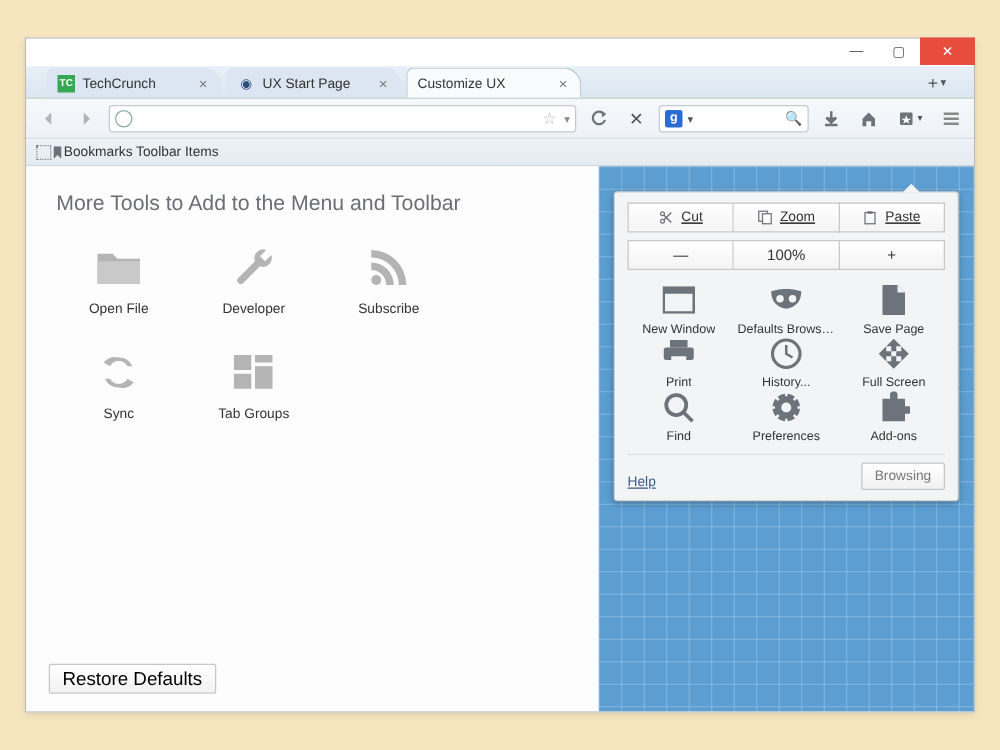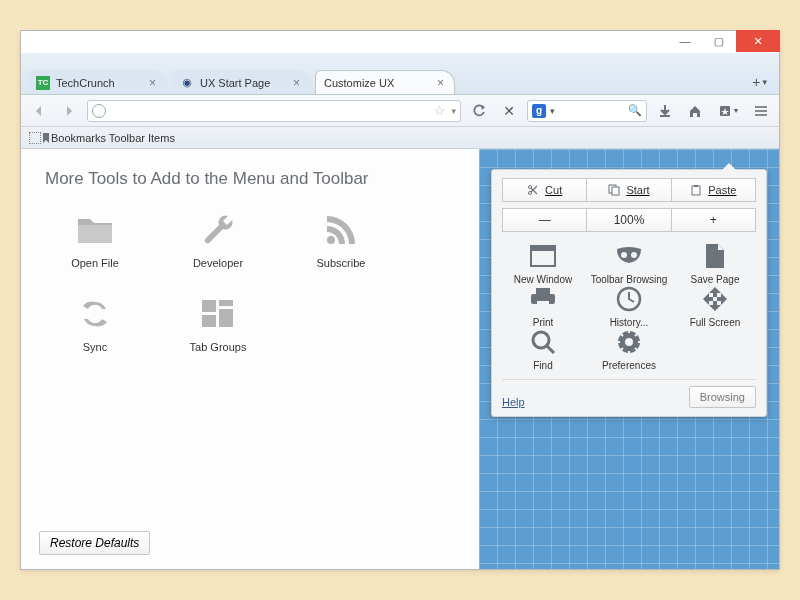--- a/index.html
+++ b/index.html
@@ -3,21 +3,21 @@
 <meta charset="utf-8">
 <style>
   * { box-sizing: border-box; margin: 0; padding: 0; font-family: "Segoe UI", Tahoma, sans-serif; }
   body { width: 800px; height: 600px; background: #f6e6c0; display: flex; align-items: center; justify-content: center; }
   .window { width: 760px; height: 540px; background: #fbfbfb; border: 1px solid #b8b8b8; display: flex; flex-direction: column; position: relative; box-shadow: 0 2px 6px rgba(0,0,0,0.1);}
   
   .titlebar { height: 22px; background: #fff; display: flex; justify-content: flex-end; }
   .tbtn { width: 34px; height: 20px; display:flex; align-items:center; justify-content:center; font-size:11px; color:#555; }
   .tbtn.close { background: #e74c3c; color:#fff; width:44px; height:22px; margin-top:-1px; margin-right:-1px;}
   
-  .tabstrip { height: 42px; background: linear-gradient(#e9eff6,#dbe6f2); display:flex; align-items:flex-end; padding:0 6px; gap:4px; border-bottom:1px solid #bcc; position:relative;}
+  .tabstrip { height: 26px; background: linear-gradient(#e9eff6,#dbe6f2); display:flex; align-items:flex-end; padding:0 16px; gap:4px; border-bottom:1px solid #bcc; position:relative;}
   .tab { height: 24px; padding: 0 10px 0 8px; display:flex; align-items:center; gap:6px; font-size:11px; color:#333; background:#dbe6f2; border:1px solid transparent; border-bottom:none; border-radius: 6px 14px 0 0; position:relative; min-width:140px; }
   .tab.active { background:#fafbfd; border-color:#bcc; z-index:2;}
   .tab .favicon { width:14px; height:14px; display:flex; align-items:center; justify-content:center;}
   .tab .close { margin-left:auto; font-size:12px; color:#777;}
   .tabstrip .plus { margin-left:auto; padding:4px 6px; color:#555; font-size:14px; display:flex; align-items:center; gap:2px;}
   
   .navbar { height: 32px; background: linear-gradient(#f6f8fb,#eef2f7); border-bottom:1px solid #cfd6de; display:flex; align-items:center; padding:0 6px; gap:6px;}
   .nbtn { width:24px; height:24px; display:flex; align-items:center; justify-content:center; color:#7a7a7a; border-radius:3px;}
   .url { flex:1; height:22px; border:1px solid #c3cad2; background:#fff; border-radius:3px; display:flex; align-items:center; padding:0 4px; gap:6px;}
   .url .globe { width:14px; height:14px; border:1px solid #8aa; border-radius:50%;}
@@ -26,25 +26,25 @@
   .search { width:120px; height:22px; border:1px solid #c3cad2; background:#fff; border-radius:3px; display:flex; align-items:center; padding:0 4px; gap:4px; }
   .search .g { width:14px; height:14px; background:#2b6cd4; color:#fff; font-size:10px; font-weight:bold; display:flex; align-items:center; justify-content:center; border-radius:2px;}
   .search .mag { margin-left:auto; color:#2b6cd4; font-size:11px;}
   
   .bmbar { height:22px; background: linear-gradient(#eef2f7,#e5ebf2); border-bottom:1px solid #cbd3db; display:flex; align-items:center; padding:0 8px; font-size:11px; color:#333; gap:0;}
   .bmbar .ico { width:12px; height:12px; border:1px dotted #888;}
   
   .content { flex:1; display:flex; background:#fdfdfd; position:relative;}
   .leftpane { flex:1; padding: 20px 24px; overflow:hidden; position:relative;}
   .leftpane h2 { font-weight:400; color:#6a6f75; font-size:17px; margin-bottom:24px;}
-  .tool-grid { display:grid; grid-template-columns: repeat(3, 100px); gap: 28px 23px; }
+  .tool-grid { display:grid; grid-template-columns: repeat(3, 100px); gap: 28px 8px; }
   .tool { display:flex; flex-direction:column; align-items:center; gap:10px;}
   .tool .ticon { width:38px; height:34px; display:flex; align-items:center; justify-content:center;}
   .tool .tlabel { font-size:11px; color:#333; white-space:nowrap;}
-  .restore { position:absolute; left:18px; bottom:14px; height:24px; padding:0 10px; font-size:12px; border:1px solid #c6c6c6; background:linear-gradient(#fff,#f1f1f1); display:flex; align-items:center; border-radius:2px;font-style:italic;}
+  .restore { position:absolute; left:18px; bottom:14px; height:24px; padding:0 10px; font-size:15px; border:1px solid #c6c6c6; background:linear-gradient(#fff,#f1f1f1); display:flex; align-items:center; border-radius:2px;}
   
   .rightpane { width:300px; background:
      linear-gradient(#5c9ed2,#5c9ed2);
      background-image:
        linear-gradient(rgba(255,255,255,0.25) 1px, transparent 1px),
        linear-gradient(90deg, rgba(255,255,255,0.25) 1px, transparent 1px);
      background-size: 18px 18px;
      background-color:#5c9ed2;
      padding: 20px 12px 14px 12px; position:relative;
   }
@@ -224,21 +224,21 @@
                 <circle fill="#fff" stroke="#6d737a" cx="3" cy="9" r="1.5"></circle>
                 <circle fill="#fff" stroke="#6d737a" cx="3" cy="3" r="1.5"></circle>
               </svg>
             <span>Cut</span>
           </div>
           <div class="ccpbtn">
             <svg width="12" height="12" viewBox="0 0 12 12">
                 <rect fill="none" stroke="#6d737a" x="1" y="1" width="7" height="8"></rect>
                 <rect fill="#fff" stroke="#6d737a" x="4" y="3" width="7" height="8"></rect>
               </svg>
-            <span>Start</span>
+            <span>Zoom</span>
           </div>
           <div class="ccpbtn">
             <svg width="12" height="12" viewBox="0 0 12 12">
                 <rect fill="none" stroke="#6d737a" x="2" y="2" width="8" height="9"></rect>
                 <rect class="dgray" x="4" y="1" width="4" height="2"></rect>
               </svg>
             <span>Paste</span>
           </div>
         </div>
         <div class="zoomrow">
@@ -257,21 +257,21 @@
             <div class="plabel">New Window</div>
           </div>
           <div class="pitem">
             <div class="picon">
                 <svg width="28" height="18" viewBox="0 0 28 18">
                   <path class="dgray" d="M2 2 Q14 -2 26 2 Q26 14 14 16 Q2 14 2 2 Z"></path>
                   <circle fill="#f3f4f5" cx="9" cy="8" r="3"></circle>
                   <circle fill="#f3f4f5" cx="19" cy="8" r="3"></circle>
                 </svg>
               </div>
-            <div class="plabel">Toolbar Browsing</div>
+            <div class="plabel">Defaults Browsing</div>
           </div>
           <div class="pitem">
             <div class="picon">
                 <svg width="20" height="26" viewBox="0 0 20 26">
                   <path class="dgray" d="M1 1 H13 L19 7 V25 H1 Z"></path>
                   <path fill="#f3f4f5" d="M13 1 V7 H19"></path>
                 </svg>
               </div>
             <div class="plabel">Save Page</div>
           </div>
@@ -319,20 +319,28 @@
                 <svg width="26" height="26" viewBox="0 0 26 26">
                   <circle class="dgray" cx="13" cy="13" r="11"></circle>
                   <circle fill="#f3f4f5" cx="13" cy="13" r="4"></circle>
                   <g stroke="#f3f4f5" stroke-width="2">
                     <path d="M13 0V4M13 22V26M0 13H4M22 13H26M4 4L7 7M19 19L22 22M22 4L19 7M7 19L4 22"></path>
                   </g>
                 </svg>
               </div>
             <div class="plabel">Preferences</div>
           </div>
+          <div class="pitem">
+            <div class="picon">
+                <svg width="26" height="26" viewBox="0 0 26 26">
+                  <path class="dgray" d="M4 6 H10 V3 a3 3 0 0 1 6 0 V6 H22 V12 H25 a3 3 0 0 1 0 6 H22 V24 H4 Z"></path>
+                </svg>
+              </div>
+            <div class="plabel">Add-ons</div>
+          </div>
         </div>
         <div class="panel-footer">
           <span class="help">Help</span>
           <span class="cust">Browsing</span>
         </div>
       </div>
     </div>
 
   </div>
 </div>

